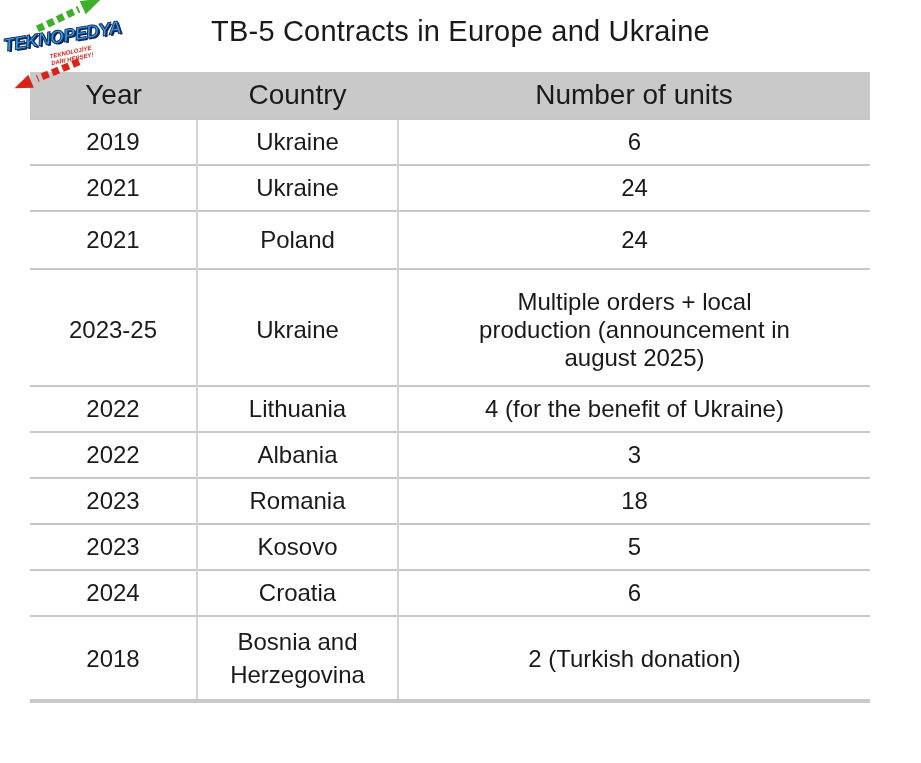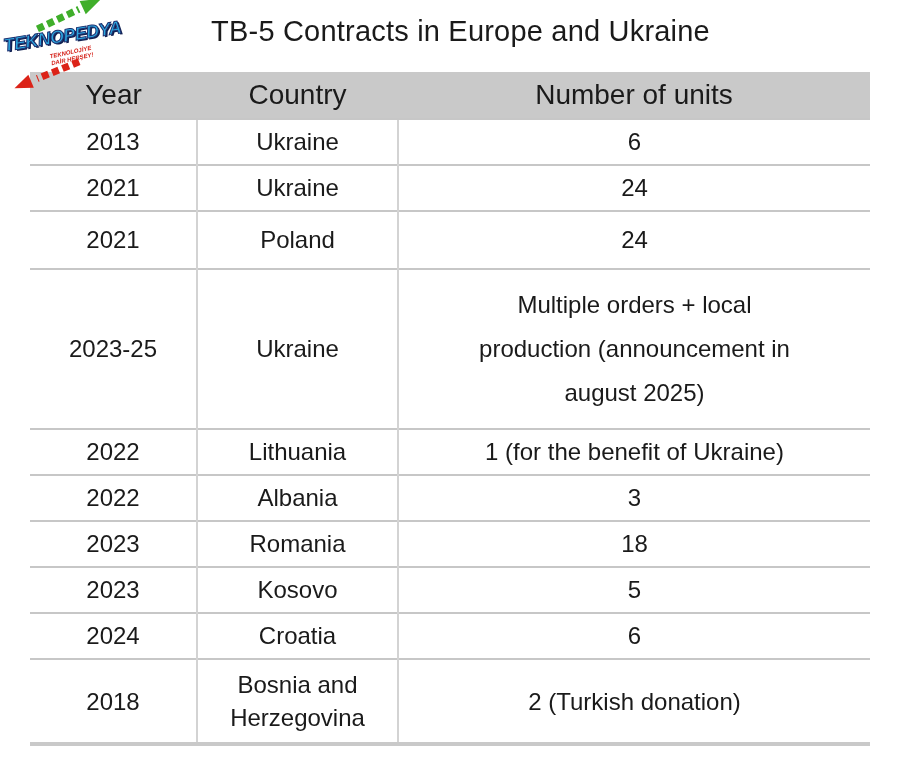--- a/index.html
+++ b/index.html
@@ -85,21 +85,21 @@
     vertical-align: middle;
     border-top: 2px solid #c7c7c7;
     padding: 7px 6px;
     line-height: 30px;
     background: #ffffff;
   }
   tbody td + td { border-left: 2px solid #d3d3d3; }
 
   
   tbody tr:nth-child(3) td  { padding-top: 13px; padding-bottom: 13px; }
-  tbody tr:nth-child(4) td  { line-height: 44px; padding-top: 13px; padding-bottom: 13px; }
+  tbody tr:nth-child(4) td  { line-height: 28px; padding-top: 18px; padding-bottom: 13px; }
   tbody tr:nth-child(10) td { line-height: 33px; padding-top: 8px; padding-bottom: 8px; }
 
   .wrap-narrow { display: inline-block; max-width: 352px; }
 </style>
 </head>
 <body>
 
 <div class="page">
 
   <div class="logo">
@@ -128,21 +128,21 @@
     </colgroup>
     <thead>
       <tr>
         <th>Year</th>
         <th>Country</th>
         <th>Number of units</th>
       </tr>
     </thead>
     <tbody id="table-body">
         <tr>
-          <td>2013</td>
+          <td>2019</td>
           <td>Ukraine</td>
           <td>6</td>
         </tr>
         <tr>
           <td>2021</td>
           <td>Ukraine</td>
           <td>24</td>
         </tr>
         <tr>
           <td>2021</td>
@@ -150,21 +150,21 @@
           <td>24</td>
         </tr>
         <tr>
           <td>2023-25</td>
           <td>Ukraine</td>
           <td><span class="wrap-narrow">Multiple orders + local production (announcement in august 2025)</span></td>
         </tr>
         <tr>
           <td>2022</td>
           <td>Lithuania</td>
-          <td>1 (for the benefit of Ukraine)</td>
+          <td>4 (for the benefit of Ukraine)</td>
         </tr>
         <tr>
           <td>2022</td>
           <td>Albania</td>
           <td>3</td>
         </tr>
         <tr>
           <td>2023</td>
           <td>Romania</td>
           <td>18</td>

